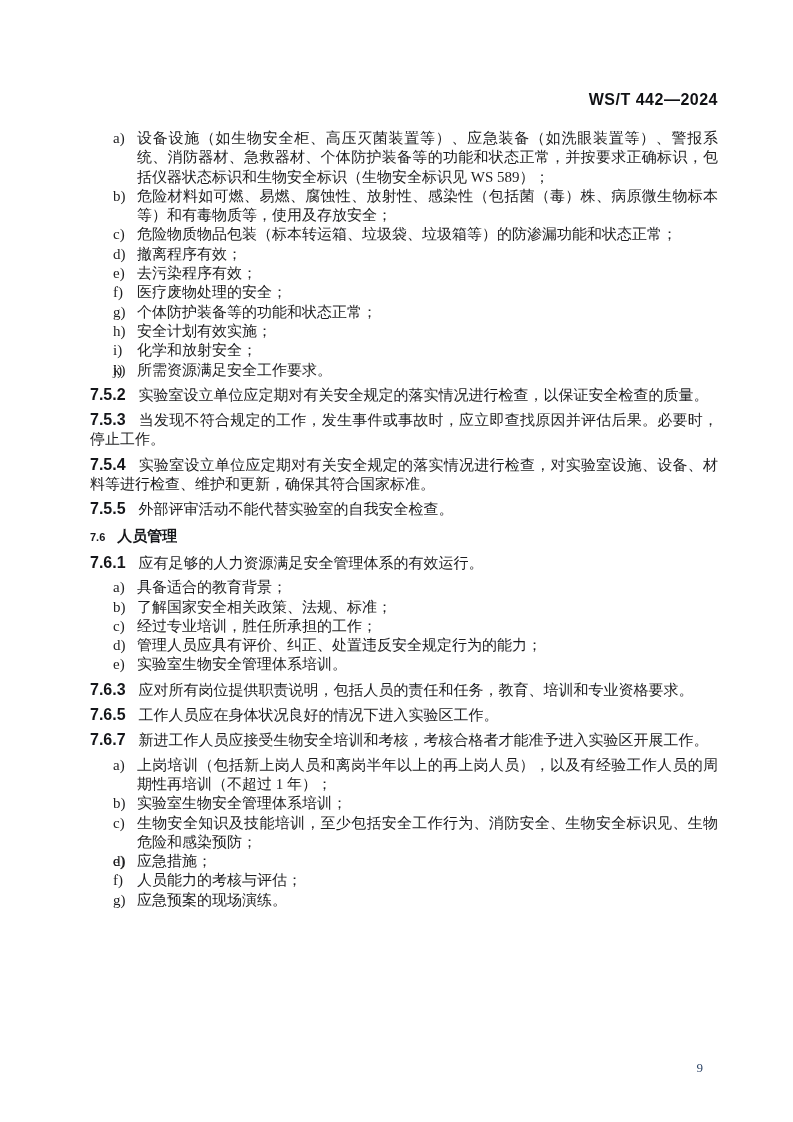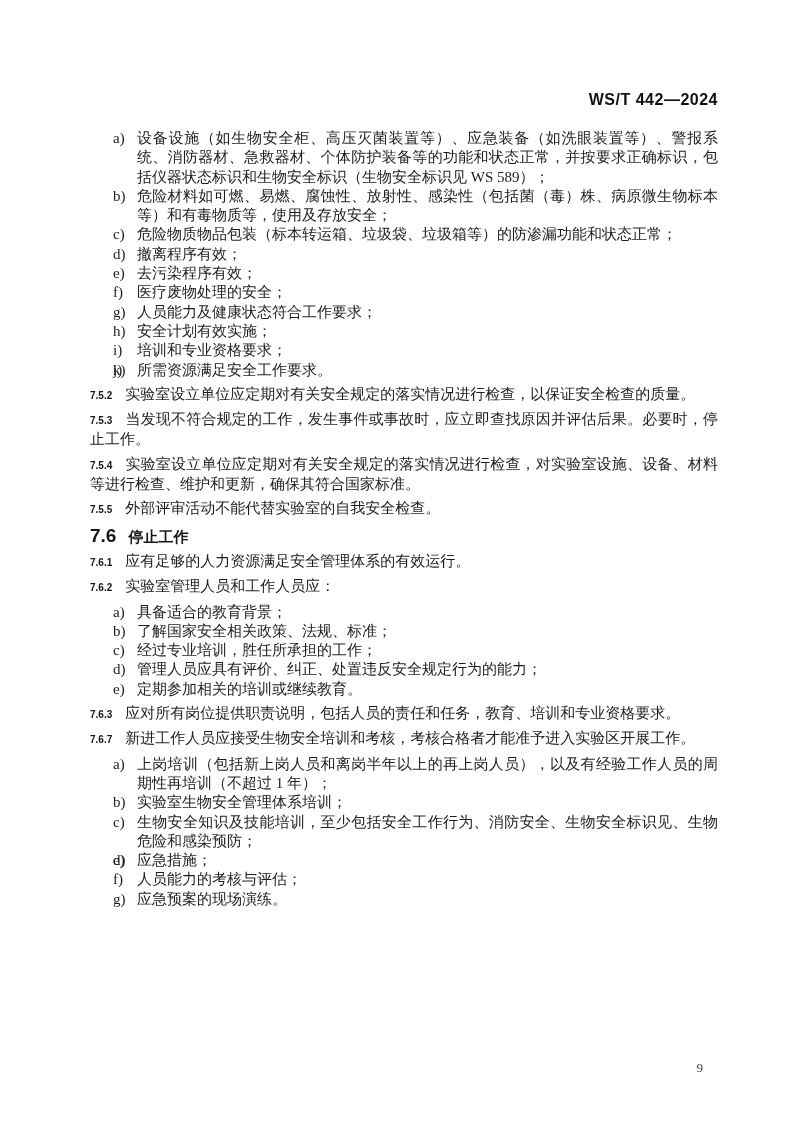--- a/index.html
+++ b/index.html
@@ -29,33 +29,33 @@
   .doc-body {
     margin-top: 21px;
     font-size: 15px;
     line-height: 19.3px;
     text-align: justify;
   }
   .clause { margin: 5px 0; }
   .clause-num {
     font-family: "Liberation Sans", "DejaVu Sans", sans-serif;
     font-weight: 700;
-    font-size: 10px;
+    font-size: 16px;
     margin-right: 13px;
     white-space: nowrap;
     color: #15161a;
   }
   .section-heading {
     margin: 6px 0;
     font-size: 15px;
     font-weight: 700;
     font-family: "Liberation Sans", "DejaVu Sans", sans-serif;
     color: #15161a;
   }
-  .section-heading .clause-num { margin-right: 12px; font-size: 19px; }
+  .section-heading .clause-num { margin-right: 12px; font-size: 11px; }
   .list { margin: 5px 0; }
   .list-item {
     position: relative;
     padding-left: 47px;
   }
   .list-label {
     position: absolute;
     left: 23px; top: 0;
   }
   .page-number {
@@ -73,41 +73,41 @@
 <div class="page">
   <div class="doc-header">WS/T 442—2024</div>
   <div class="doc-body">
       <div class="list">
         <div class="list-item"><span class="list-label">a)</span><span class="list-text">设备设施（如生物安全柜、高压灭菌装置等）、应急装备（如洗眼装置等）、警报系统、消防器材、急救器材、个体防护装备等的功能和状态正常，并按要求正确标识，包括仪器状态标识和生物安全标识（生物安全标识见 WS 589）；</span></div>
         <div class="list-item"><span class="list-label">b)</span><span class="list-text">危险材料如可燃、易燃、腐蚀性、放射性、感染性（包括菌（毒）株、病原微生物标本等）和有毒物质等，使用及存放安全；</span></div>
         <div class="list-item"><span class="list-label">c)</span><span class="list-text">危险物质物品包装（标本转运箱、垃圾袋、垃圾箱等）的防渗漏功能和状态正常；</span></div>
         <div class="list-item"><span class="list-label">d)</span><span class="list-text">撤离程序有效；</span></div>
         <div class="list-item"><span class="list-label">e)</span><span class="list-text">去污染程序有效；</span></div>
         <div class="list-item"><span class="list-label">f)</span><span class="list-text">医疗废物处理的安全；</span></div>
-        <div class="list-item"><span class="list-label">g)</span><span class="list-text">人员能力及健康状态符合工作要求；</span></div>
+        <div class="list-item"><span class="list-label">g)</span><span class="list-text">个体防护装备等的功能和状态正常；</span></div>
         <div class="list-item"><span class="list-label">h)</span><span class="list-text">安全计划有效实施；</span></div>
-        <div class="list-item"><span class="list-label">i)</span><span class="list-text">培训和专业资格要求；</span></div>
+        <div class="list-item"><span class="list-label">i)</span><span class="list-text">化学和放射安全；</span></div>
         <div class="list-item"><span class="list-label">j)</span></div>
         <div class="list-item"><span class="list-label">k)</span><span class="list-text">所需资源满足安全工作要求。</span></div>
       </div>
       <p class="clause"><span class="clause-num">7.5.2</span><span class="clause-text">实验室设立单位应定期对有关安全规定的落实情况进行检查，以保证安全检查的质量。</span></p>
       <p class="clause"><span class="clause-num">7.5.3</span><span class="clause-text">当发现不符合规定的工作，发生事件或事故时，应立即查找原因并评估后果。必要时，停止工作。</span></p>
       <p class="clause"><span class="clause-num">7.5.4</span><span class="clause-text">实验室设立单位应定期对有关安全规定的落实情况进行检查，对实验室设施、设备、材料等进行检查、维护和更新，确保其符合国家标准。</span></p>
       <p class="clause"><span class="clause-num">7.5.5</span><span class="clause-text">外部评审活动不能代替实验室的自我安全检查。</span></p>
-      <h2 class="section-heading"><span class="clause-num">7.6</span><span class="clause-text">停止工作</span></h2>
+      <h2 class="section-heading"><span class="clause-num">7.6</span><span class="clause-text">人员管理</span></h2>
       <p class="clause"><span class="clause-num">7.6.1</span><span class="clause-text">应有足够的人力资源满足安全管理体系的有效运行。</span></p>
-      <p class="clause"><span class="clause-num">7.6.2</span><span class="clause-text">实验室管理人员和工作人员应：</span></p>
       <div class="list">
         <div class="list-item"><span class="list-label">a)</span><span class="list-text">具备适合的教育背景；</span></div>
         <div class="list-item"><span class="list-label">b)</span><span class="list-text">了解国家安全相关政策、法规、标准；</span></div>
         <div class="list-item"><span class="list-label">c)</span><span class="list-text">经过专业培训，胜任所承担的工作；</span></div>
         <div class="list-item"><span class="list-label">d)</span><span class="list-text">管理人员应具有评价、纠正、处置违反安全规定行为的能力；</span></div>
-        <div class="list-item"><span class="list-label">e)</span><span class="list-text">定期参加相关的培训或继续教育。</span></div>
+        <div class="list-item"><span class="list-label">e)</span><span class="list-text">实验室生物安全管理体系培训。</span></div>
       </div>
       <p class="clause"><span class="clause-num">7.6.3</span><span class="clause-text">应对所有岗位提供职责说明，包括人员的责任和任务，教育、培训和专业资格要求。</span></p>
+      <p class="clause"><span class="clause-num">7.6.5</span><span class="clause-text">工作人员应在身体状况良好的情况下进入实验区工作。</span></p>
       <p class="clause"><span class="clause-num">7.6.7</span><span class="clause-text">新进工作人员应接受生物安全培训和考核，考核合格者才能准予进入实验区开展工作。</span></p>
       <div class="list">
         <div class="list-item"><span class="list-label">a)</span><span class="list-text">上岗培训（包括新上岗人员和离岗半年以上的再上岗人员），以及有经验工作人员的周期性再培训（不超过 1 年）；</span></div>
         <div class="list-item"><span class="list-label">b)</span><span class="list-text">实验室生物安全管理体系培训；</span></div>
         <div class="list-item"><span class="list-label">c)</span><span class="list-text">生物安全知识及技能培训，至少包括安全工作行为、消防安全、生物安全标识见、生物危险和感染预防；</span></div>
         <div class="list-item"><span class="list-label">d)</span></div>
         <div class="list-item"><span class="list-label">e)</span><span class="list-text">应急措施；</span></div>
         <div class="list-item"><span class="list-label">f)</span><span class="list-text">人员能力的考核与评估；</span></div>
         <div class="list-item"><span class="list-label">g)</span><span class="list-text">应急预案的现场演练。</span></div>
       </div>

